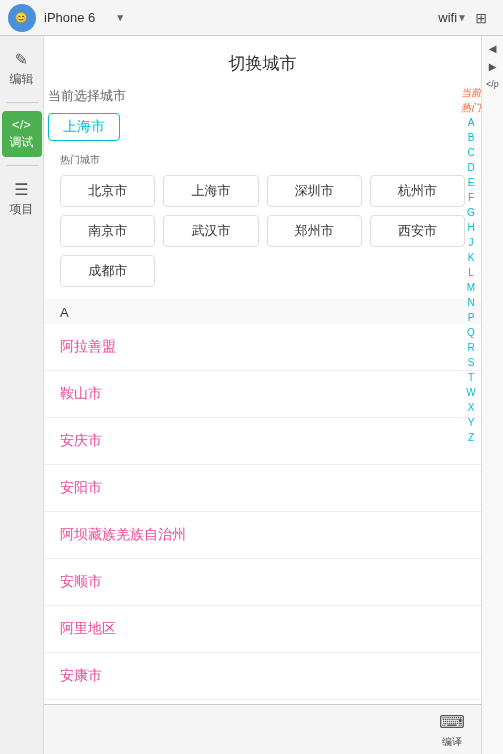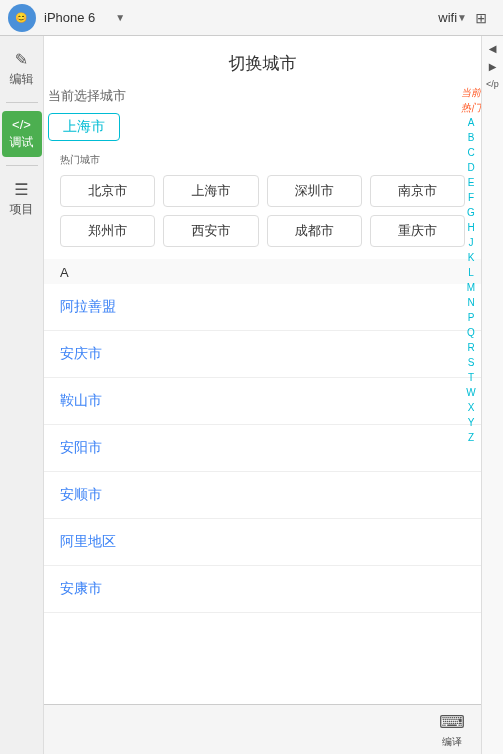--- a/index.html
+++ b/index.html
@@ -232,21 +232,21 @@
     .alpha-group-header {
       padding: 6px 16px 4px;
       font-size: 13px;
       color: #333;
       font-weight: 500;
       background: #f9f9f9;
     }
     .city-list-item {
       padding: 14px 16px;
       font-size: 14px;
-      color: #3b82f6;
+      color: #ec4899;
       border-bottom: 1px solid #eee;
       cursor: pointer;
     }
 
     
     .bottom-toolbar {
       position: absolute;
       bottom: 0;
       left: 44px;
       right: 22px;
@@ -332,25 +332,26 @@
         <div class="section-label">当前选择城市</div>
         <div class="city-chip">上海市</div>
       </div>
 
       <div class="hot-section">
         <div class="hot-label">热门城市</div>
         <div class="city-grid" id="hot-cities-grid">
         <div class="city-btn">北京市</div>
             <div class="city-btn">上海市</div>
             <div class="city-btn">深圳市</div>
+            <div class="city-btn">杭州市</div>
             <div class="city-btn">南京市</div>
+            <div class="city-btn">武汉市</div>
             <div class="city-btn">郑州市</div>
             <div class="city-btn">西安市</div>
             <div class="city-btn">成都市</div>
-            <div class="city-btn">重庆市</div>
           </div>
       </div>
 
       <div class="alpha-index" id="alpha-index">
       <span class="alpha-item highlight">当前</span>
           <span class="alpha-item highlight">热门</span>
           <span class="alpha-item">A</span>
           <span class="alpha-item">B</span>
           <span class="alpha-item">C</span>
           <span class="alpha-item">D</span>
@@ -370,23 +371,24 @@
           <span class="alpha-item">T</span>
           <span class="alpha-item">W</span>
           <span class="alpha-item">X</span>
           <span class="alpha-item">Y</span>
           <span class="alpha-item">Z</span>
         </div>
 
       <div id="city-list">
           <div class="alpha-group-header">A</div>
           <div class="city-list-item">阿拉善盟</div>
+          <div class="city-list-item">鞍山市</div>
           <div class="city-list-item">安庆市</div>
-          <div class="city-list-item">鞍山市</div>
           <div class="city-list-item">安阳市</div>
+          <div class="city-list-item">阿坝藏族羌族自治州</div>
           <div class="city-list-item">安顺市</div>
           <div class="city-list-item">阿里地区</div>
           <div class="city-list-item">安康市</div>
         </div>
 
     </div>
   </div>
 </div>
 
 <div class="bottom-toolbar">

